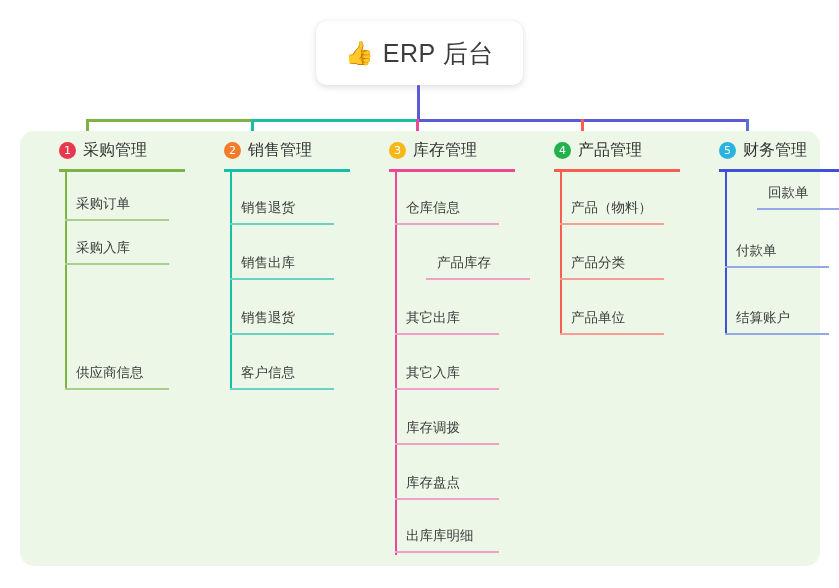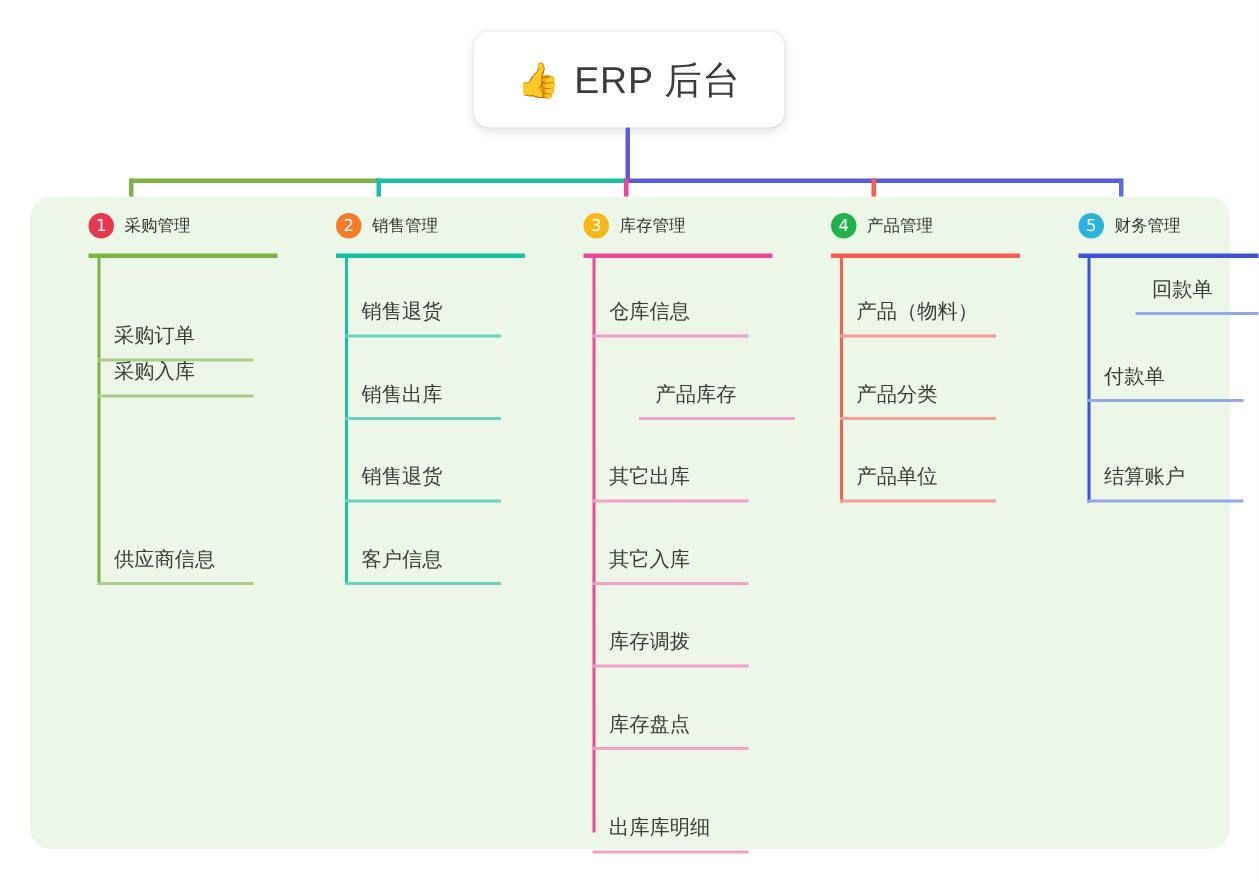--- a/index.html
+++ b/index.html
@@ -96,21 +96,21 @@
     color: #ffffff;
     font-size: 11px;
     line-height: 17px;
     text-align: center;
     display: inline-block;
     margin-right: 7px;
     flex: 0 0 auto;
     font-family: "DejaVu Sans", sans-serif;
   }
   .col-title {
-    font-size: 11px;
+    font-size: 16px;
     color: #333333;
     white-space: nowrap;
   }
   .col-rule {
     position: absolute;
     left: 18px;
     top: 38px;
     height: 3px;
     width: 126px;
   }
@@ -167,21 +167,21 @@
 
   <div class="panel">
     <div id="columns">
         <div class="column" style="left: 21px;">
           <div class="col-head">
             <span class="badge" style="background: rgb(232, 56, 79);">1</span>
             <span class="col-title">采购管理</span>
           </div>
           <div class="col-rule" style="background: rgb(124, 179, 66);"></div>
           <div class="spine" style="height: 219px; background: rgb(124, 179, 66);"></div>
-          <div class="leaf" style="top: 76px;">
+          <div class="leaf" style="top: 56px;">
             <span class="leaf-label">采购订单</span>
             <div class="leaf-rule" style="background: rgb(168, 207, 138);"></div>
           </div>
           <div class="leaf" style="top: 100px; font-family: Liberation Serif, serif;">
             <span class="leaf-label">采购入库</span>
             <div class="leaf-rule" style="background: rgb(168, 207, 138);"></div>
           </div>
           <div class="leaf" style="top: 225px;">
             <span class="leaf-label">供应商信息</span>
             <div class="leaf-rule" style="background: rgb(168, 207, 138);"></div>
@@ -235,21 +235,21 @@
             <div class="leaf-rule" style="background: rgb(242, 160, 200);"></div>
           </div>
           <div class="leaf" style="top: 280px;">
             <span class="leaf-label">库存调拨</span>
             <div class="leaf-rule" style="background: rgb(242, 160, 200);"></div>
           </div>
           <div class="leaf" style="top: 335px;">
             <span class="leaf-label">库存盘点</span>
             <div class="leaf-rule" style="background: rgb(242, 160, 200);"></div>
           </div>
-          <div class="leaf" style="top: 404px; text-decoration: underline;">
+          <div class="leaf" style="top: 388px; text-decoration: underline;">
             <span class="leaf-label">出库库明细</span>
             <div class="leaf-rule" style="background: rgb(242, 160, 200);"></div>
           </div>
         </div>
         <div class="column" style="left: 516px;">
           <div class="col-head">
             <span class="badge" style="background: rgb(34, 178, 76);">4</span>
             <span class="col-title">产品管理</span>
           </div>
           <div class="col-rule" style="background: rgb(250, 93, 79);"></div>

